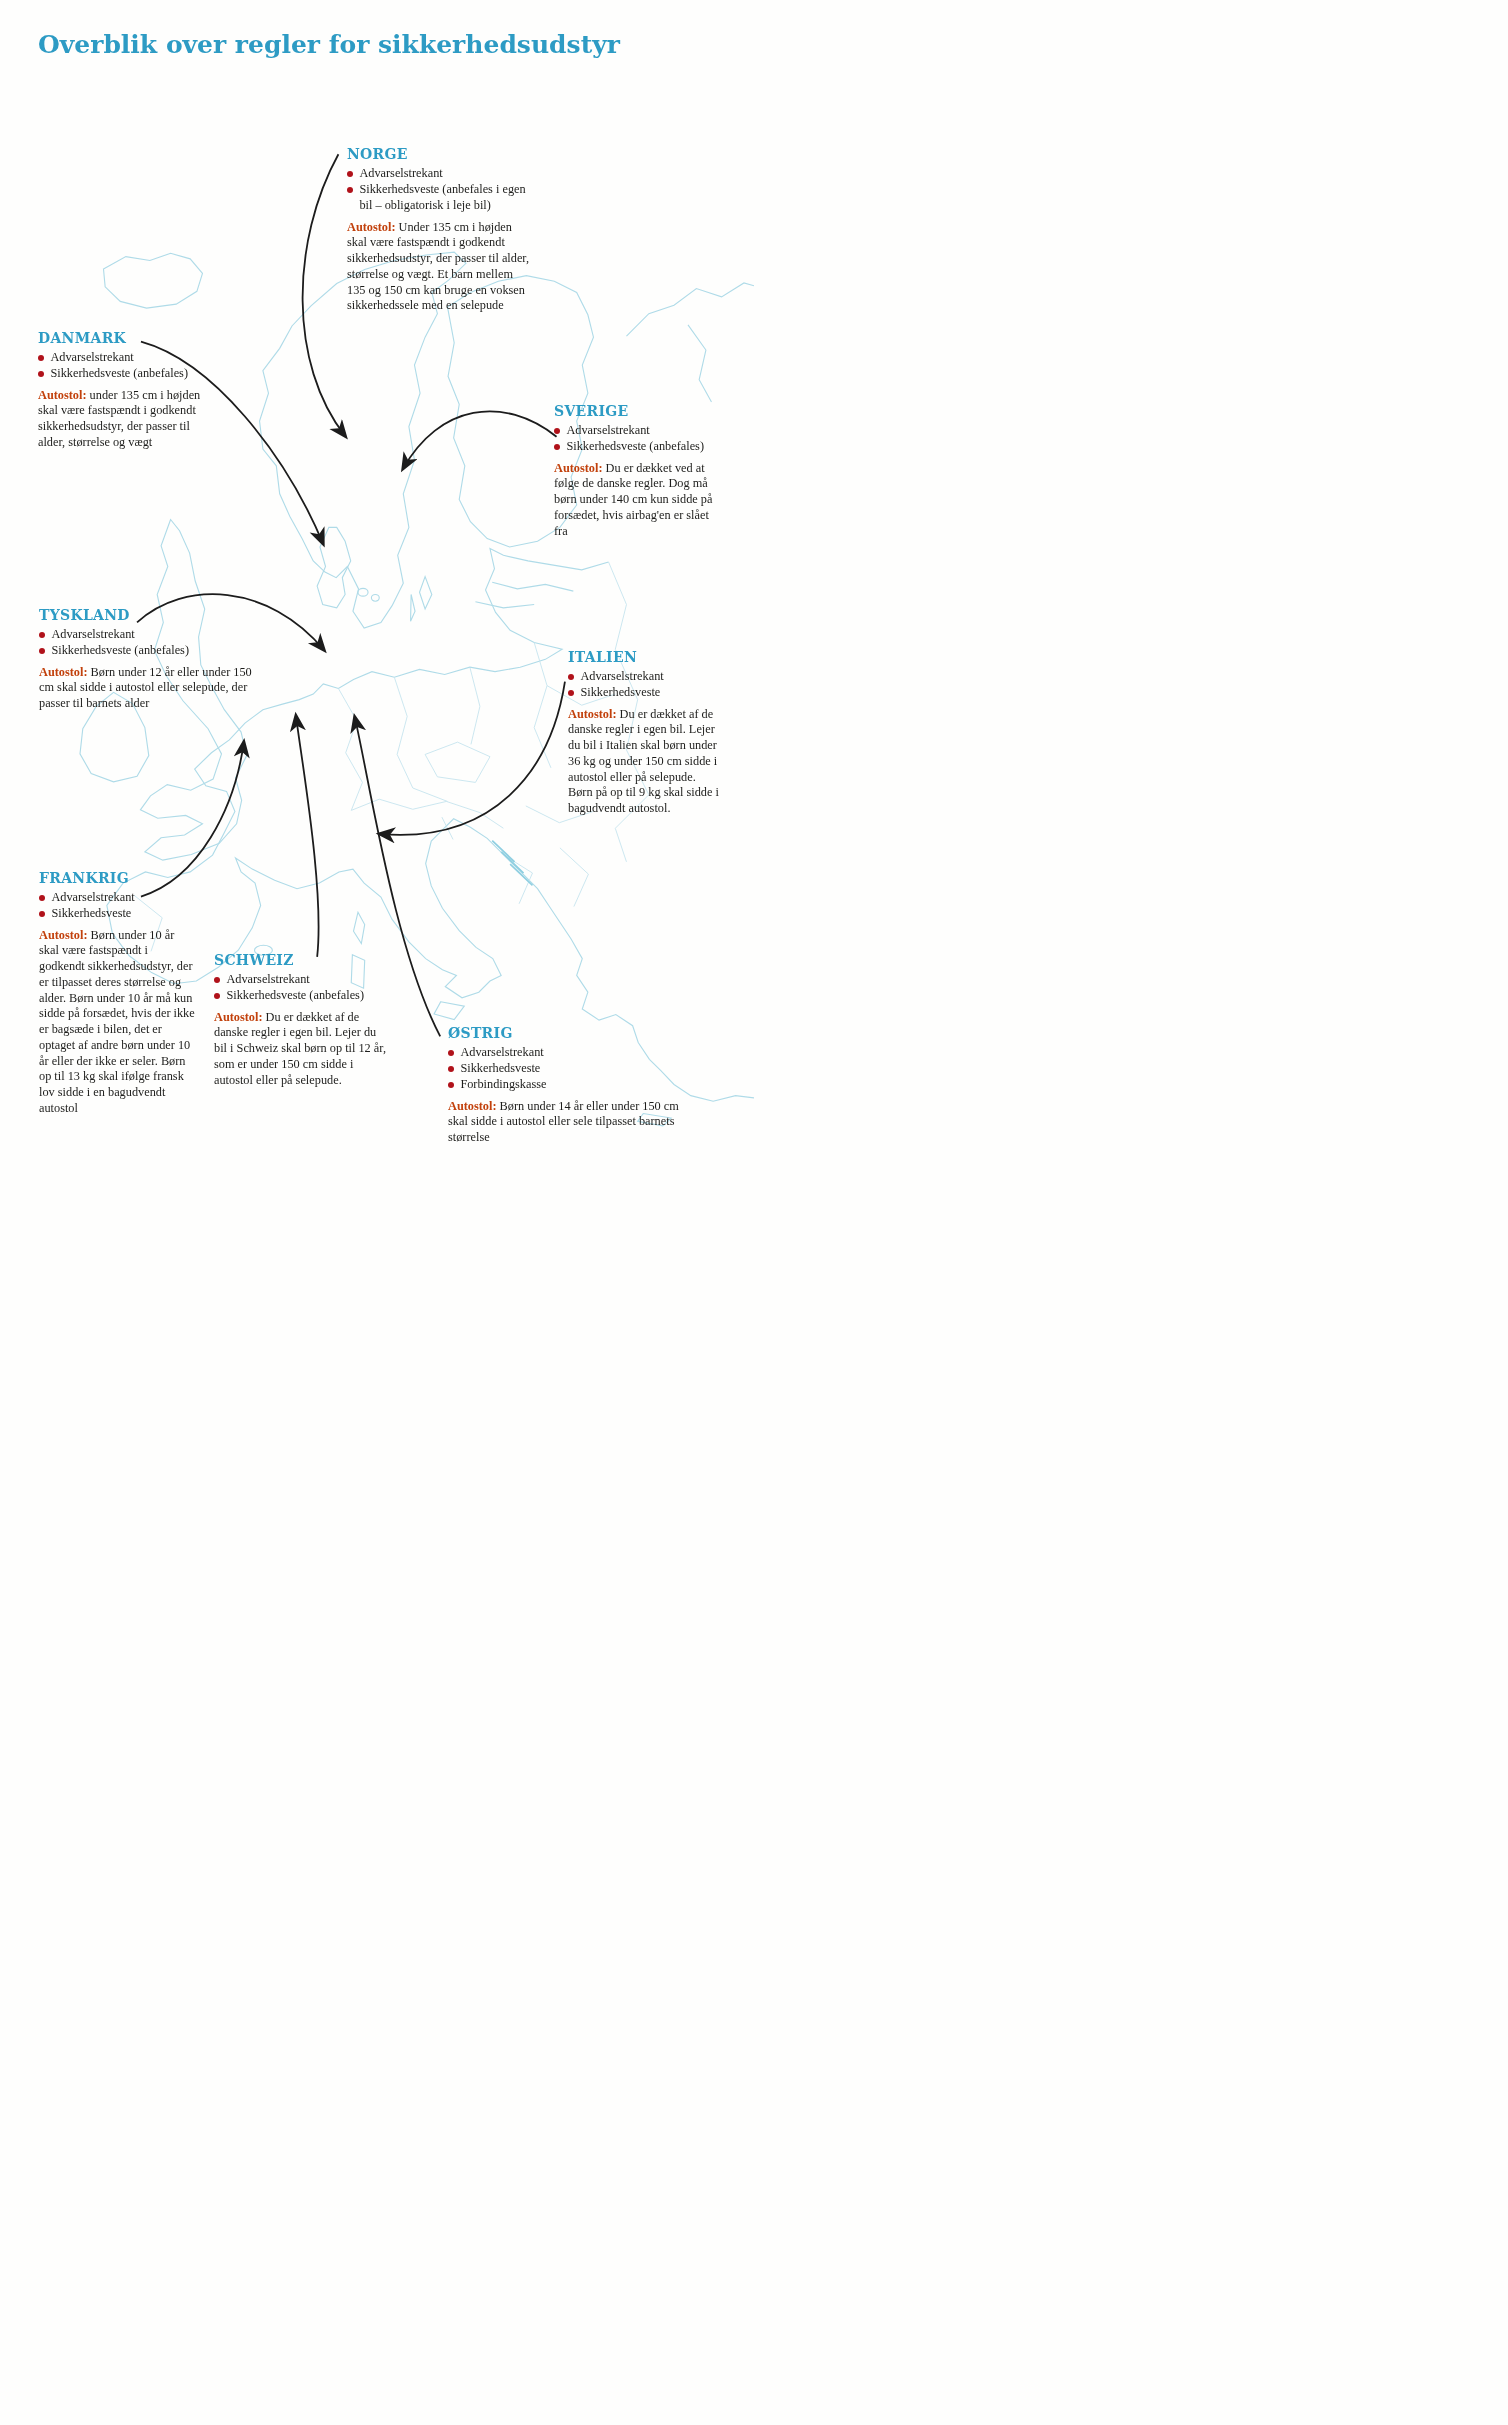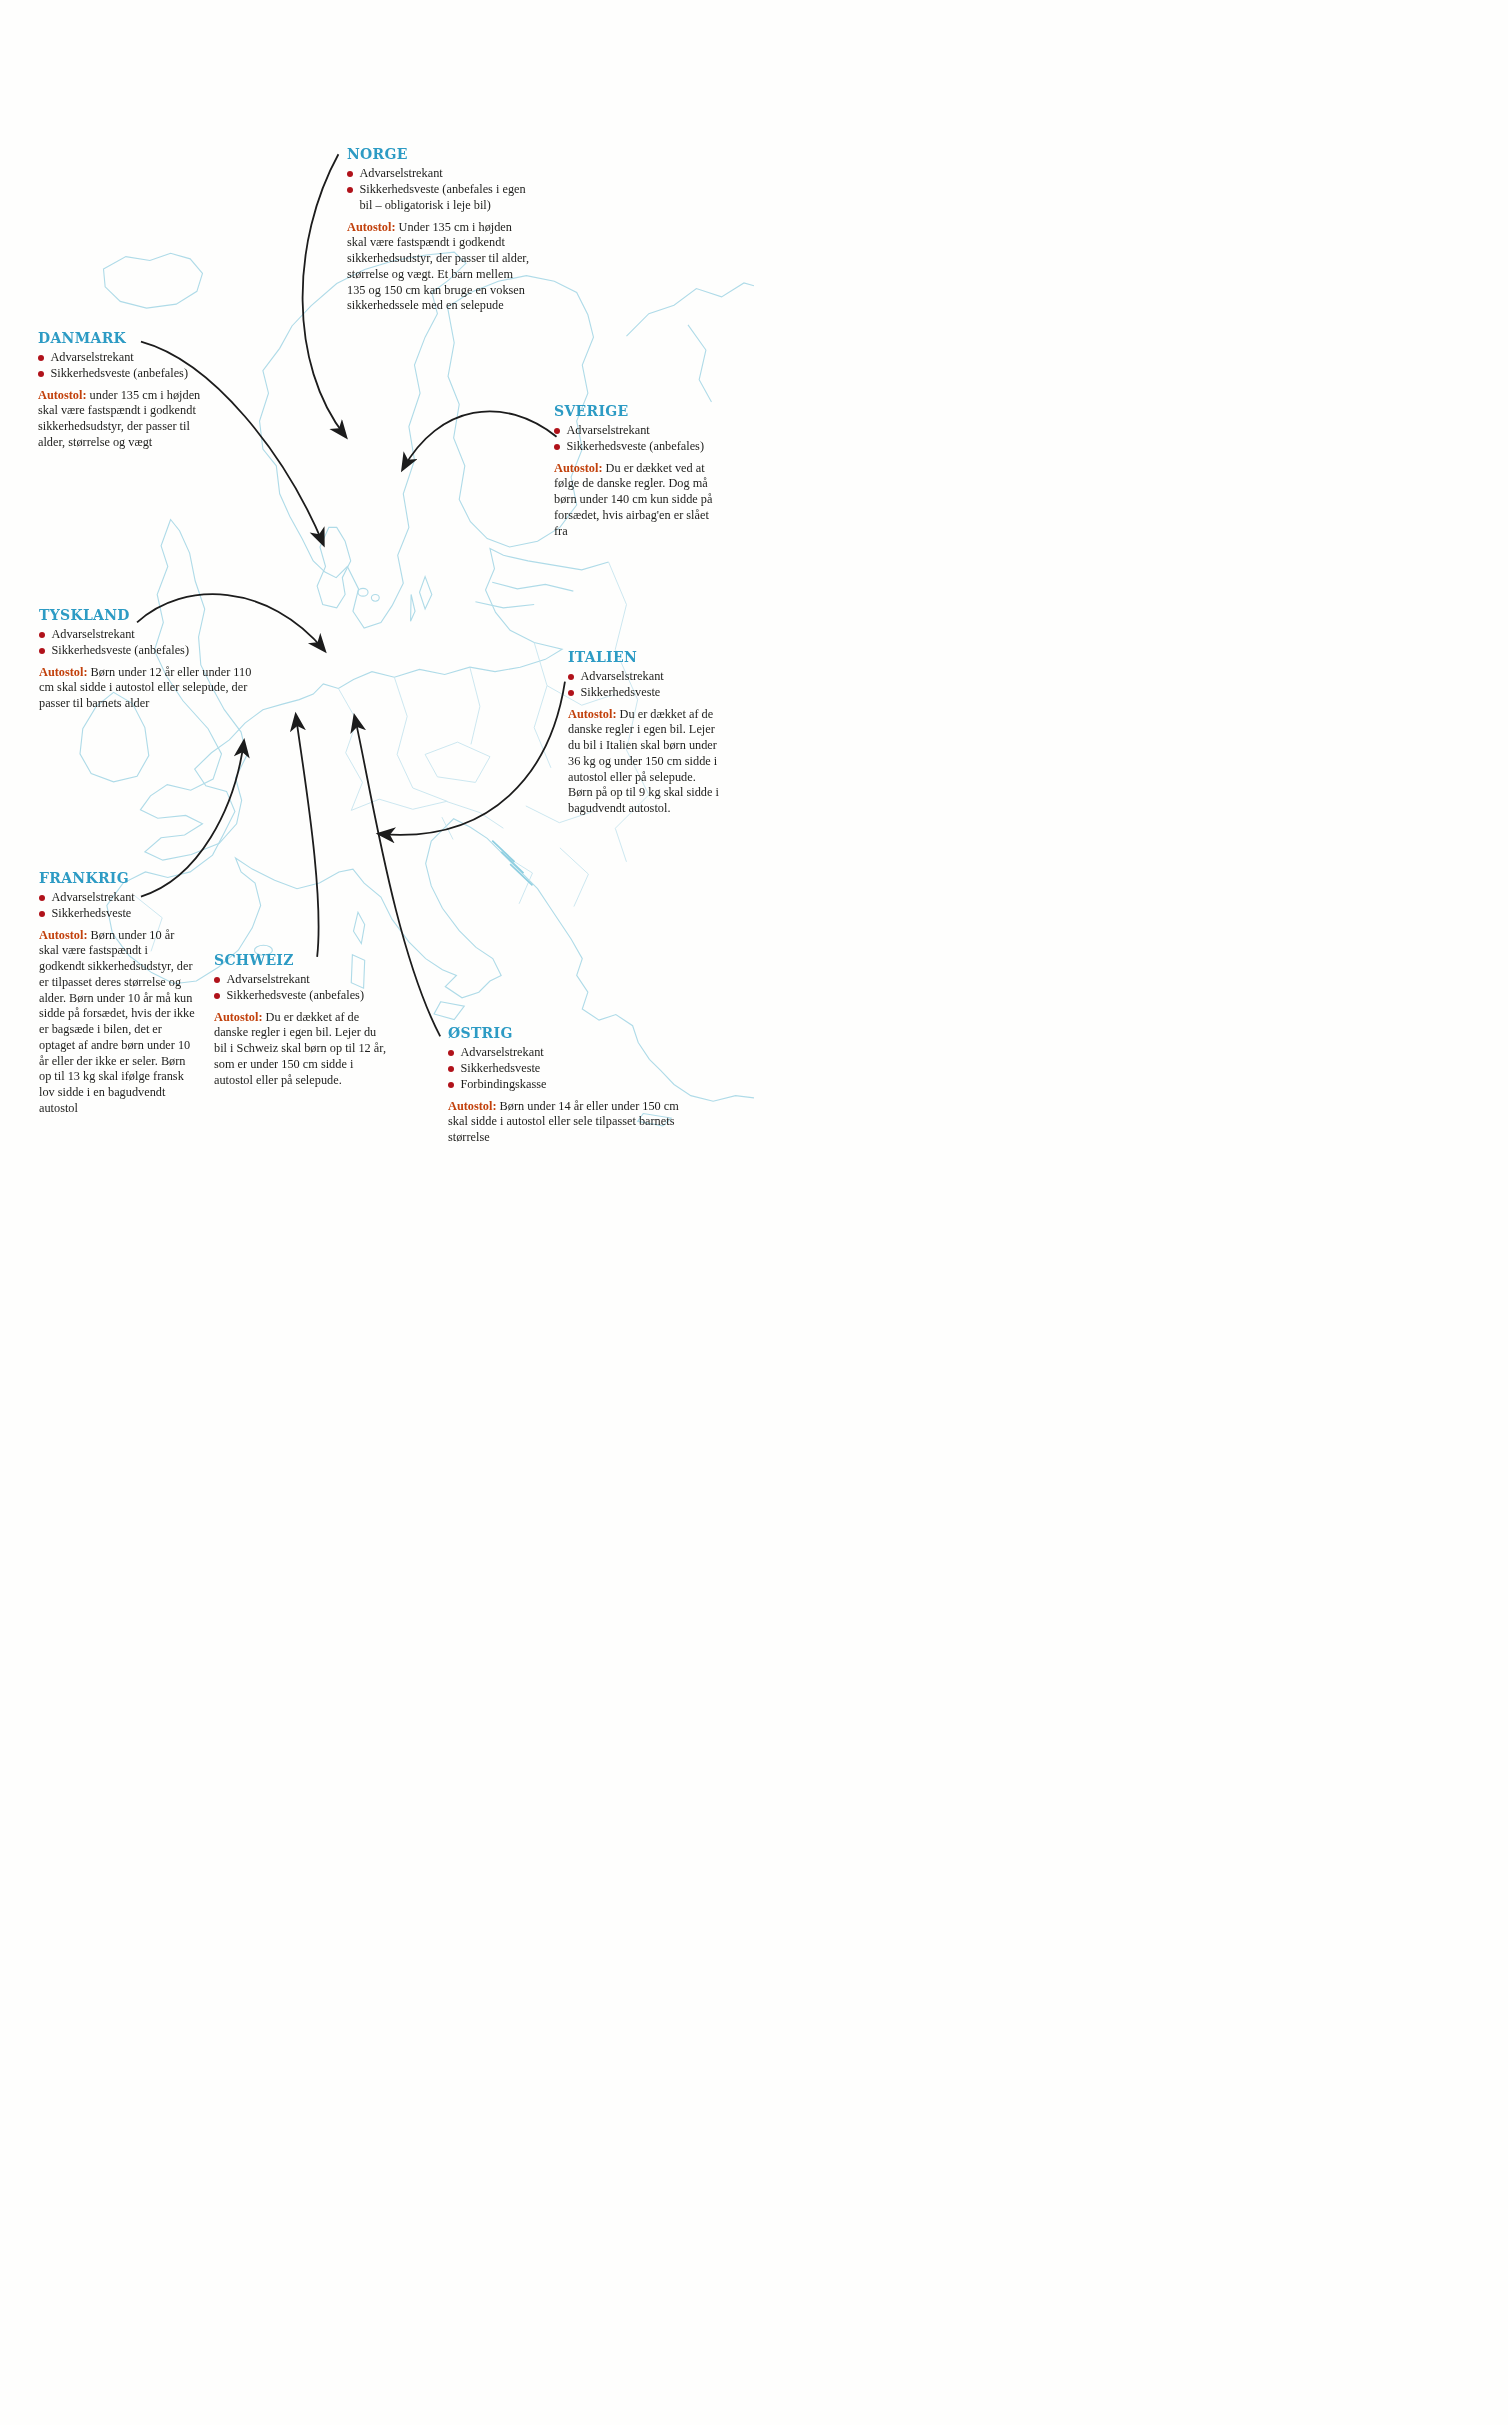--- a/index.html
+++ b/index.html
@@ -22,20 +22,21 @@
   .country ul{list-style:none;margin:0;padding:0}
   .country li{display:flex;gap:6.2px;align-items:flex-start;font-size:12.3px;line-height:1.3}
   .dot{flex:0 0 auto;width:6.2px;height:6.2px;border-radius:50%;background:#b0121a;margin-top:5px}
   .country p{margin:5.6px 0 0 0;font-size:12.3px;line-height:1.28}
   .auto{color:#c2410c;font-weight:bold}
 </style>
 </head>
 <body>
 
 <div class="title">
+  <div>Overblik over regler for sikkerhedsudstyr</div>
 </div>
 
 <svg class="map" width="754" height="1213" viewBox="0 0 1348 2167">
   <defs>
     <marker id="ah" markerWidth="12" markerHeight="10" refX="9" refY="4.5" orient="auto">
       <path d="M0,0 L11,4.5 L0,9 L3,4.5 Z" fill="#1c1c1c"></path>
     </marker>
   </defs>
 
   <g stroke="#afdbe8" stroke-width="2" fill="none">
@@ -140,21 +141,21 @@
   <ul>
     <li>
         <span class="dot"></span>
         <span>Advarselstrekant</span>
       </li>
     <li>
         <span class="dot"></span>
         <span>Sikkerhedsveste (anbefales)</span>
       </li>
   </ul>
-  <p><span class="auto">Autostol:</span> <span>Børn under 12 år eller under 110 cm skal sidde i autostol eller selepude, der passer til barnets alder</span></p>
+  <p><span class="auto">Autostol:</span> <span>Børn under 12 år eller under 150 cm skal sidde i autostol eller selepude, der passer til barnets alder</span></p>
 </div>
 
 <div class="country" style="left:568px;top:650px;width:151px">
   <h2>ITALIEN</h2>
   <ul>
     <li>
         <span class="dot"></span>
         <span>Advarselstrekant</span>
       </li>
     <li>

